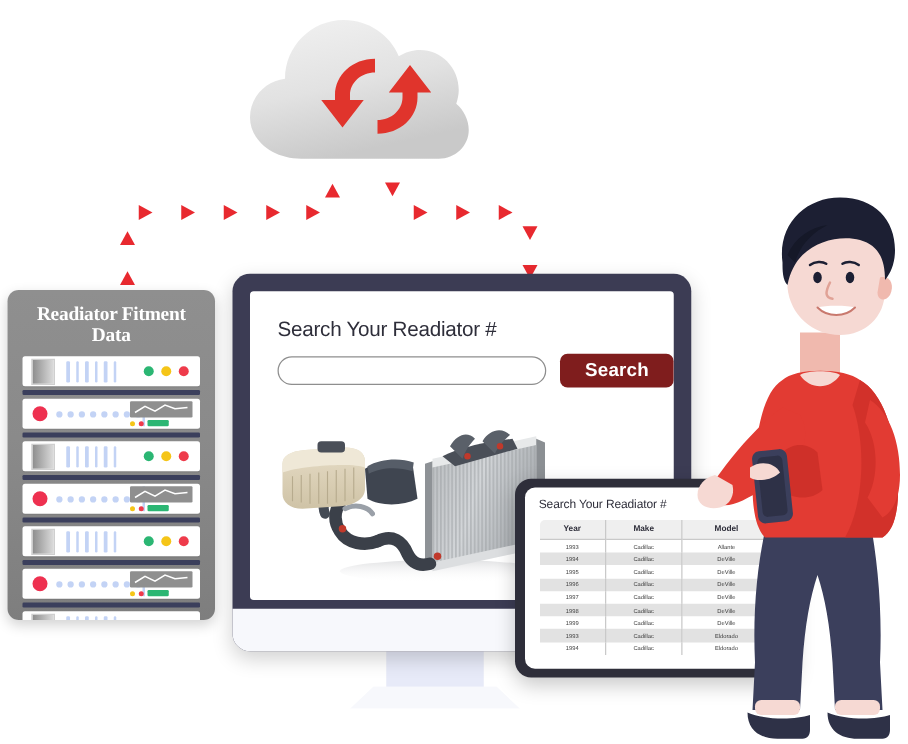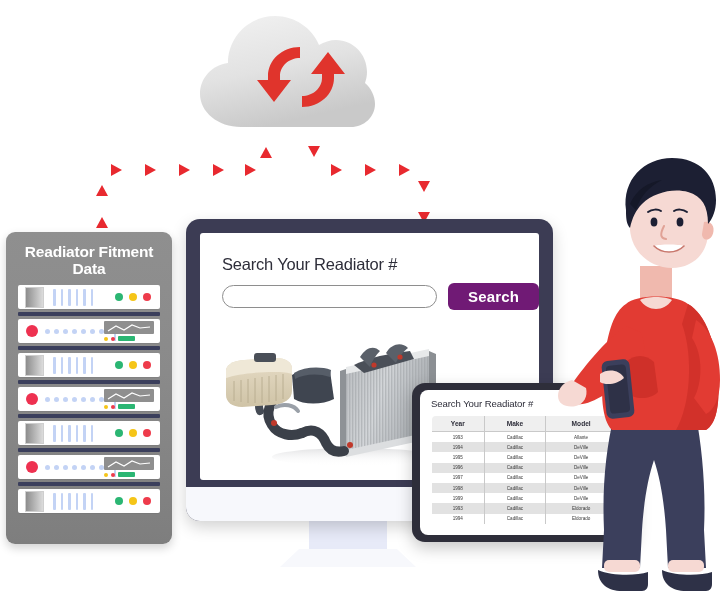--- a/index.html
+++ b/index.html
@@ -12,25 +12,26 @@
 
   
   .cloud-wrap{position:absolute;left:178px;top:2px;width:200px;height:135px;}
   .cloud-svg{display:block;}
 
   
   .lines{position:absolute;left:80px;top:135px;width:370px;height:100px;}
 
   
   .rack{
-    position:absolute;left:6px;top:232px;width:166px;height:312px;
+    position:absolute;left:6px;top:232px;width:166px;height:264px;
     border-radius:9px;
     background:linear-gradient(180deg,#8f8f8f 0%,#8a8a8a 45%,#7e7e7e 100%);
     box-shadow:0 4px 10px rgba(0,0,0,.18);
     overflow:hidden;
+    font-family:Liberation Serif, serif;
   }
   .rack-title{
     color:#ffffff;font-weight:bold;font-size:15.5px;line-height:17px;
     text-align:center;padding:11px 10px 0 10px;letter-spacing:-.2px;
   }
   .rack-body{padding:8px 12px 10px 12px;}
   .srv{
     background:#ffffff;height:24px;border-radius:2px;margin-bottom:3px;
     display:flex;align-items:center;position:relative;
     box-shadow:0 1px 0 rgba(0,0,0,.05);
@@ -88,21 +89,21 @@
   .screen-title{
     font-size:16.5px;color:#2e2e3a;padding:22px 0 0 22px;letter-spacing:-.2px;
   }
   .search-row{display:flex;align-items:center;gap:11px;padding:9px 0 0 22px;}
   .search-input{
     width:228px;height:23px;border:1.6px solid #8e8e8e;border-radius:12px;
     background:#ffffff;box-sizing:border-box;font-size:11px;color:#333;
     padding:0 9px;outline:none;font-family:"Liberation Sans",sans-serif;
   }
   .search-btn{
-    width:96px;height:27px;border:none;border-radius:6px;background:#701a75;
+    width:96px;height:27px;border:none;border-radius:6px;background:#7f1d1d;
     color:#ffffff;font-weight:bold;font-size:15px;letter-spacing:.2px;cursor:pointer;
     font-family:"Liberation Sans",sans-serif;
   }
   .radiator-wrap{position:absolute;left:14px;top:96px;width:250px;height:150px;}
 
   
   .tablet{
     position:absolute;left:412px;top:383px;width:224px;height:159px;
     background:#2e2e3a;border-radius:13px;
     box-shadow:0 6px 16px rgba(0,0,0,.22);

